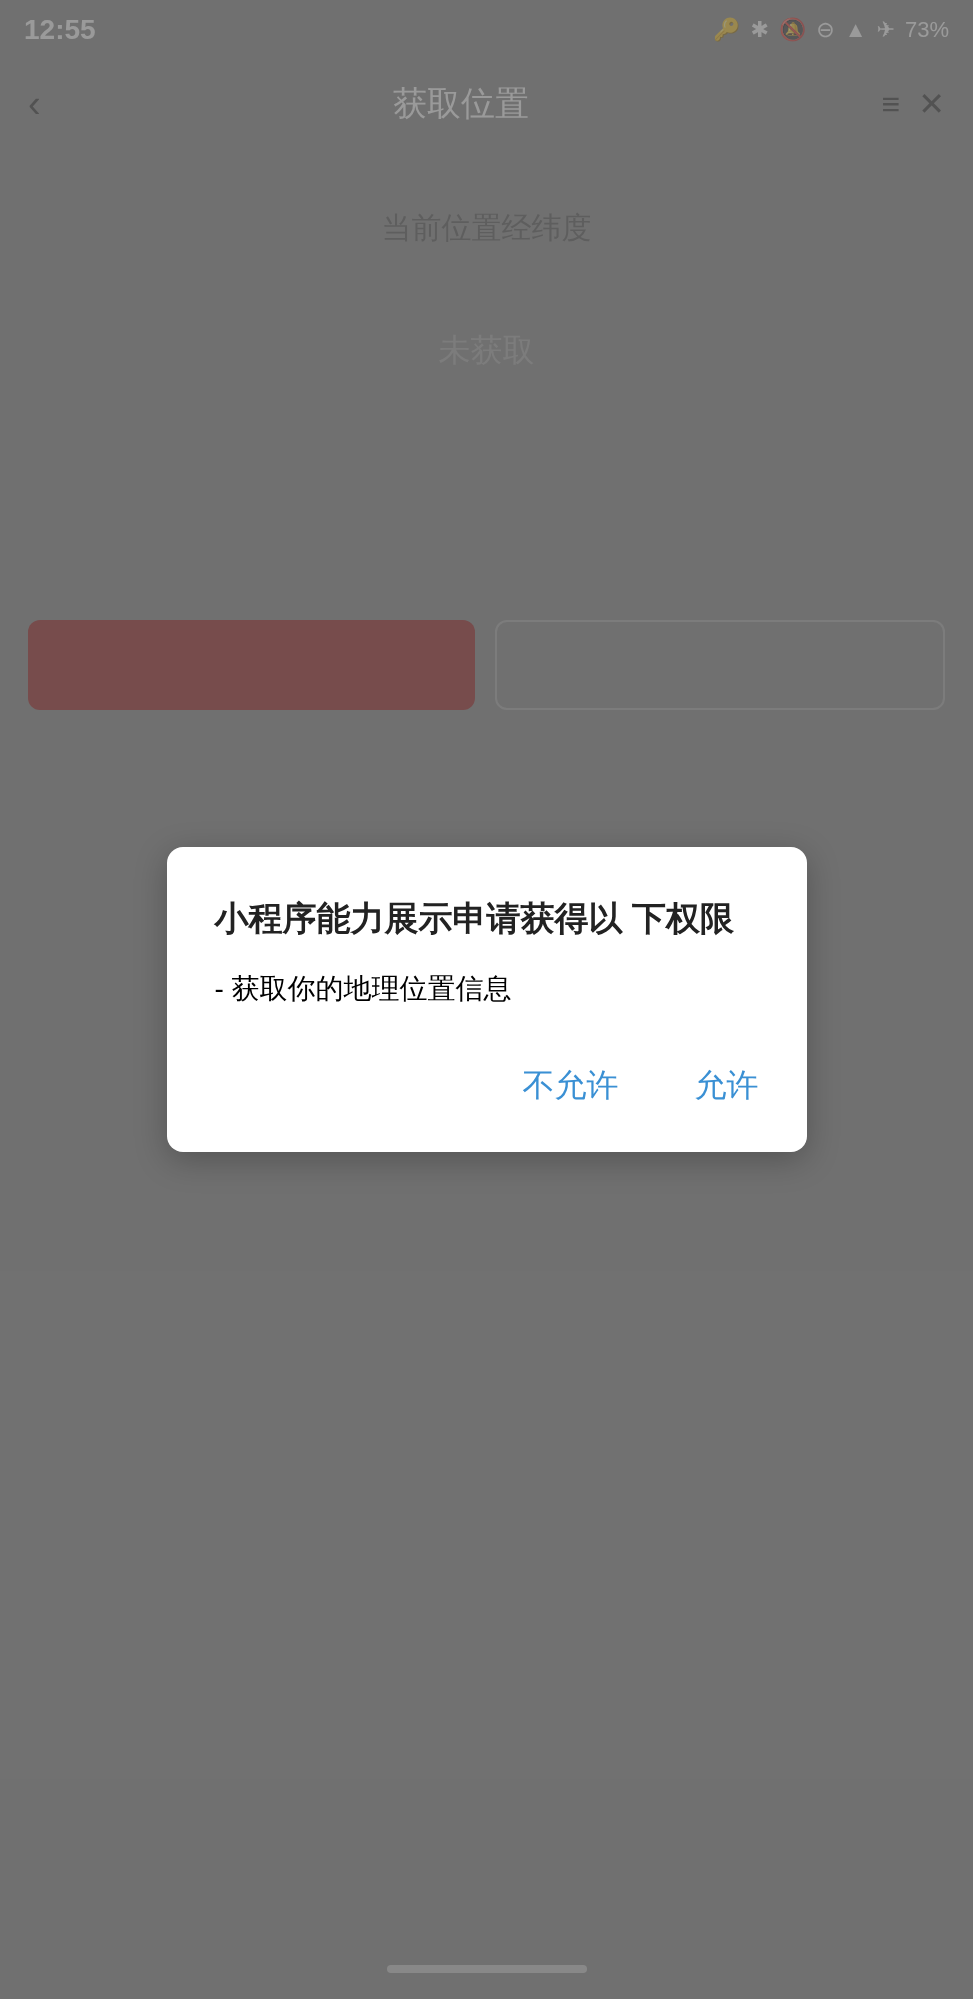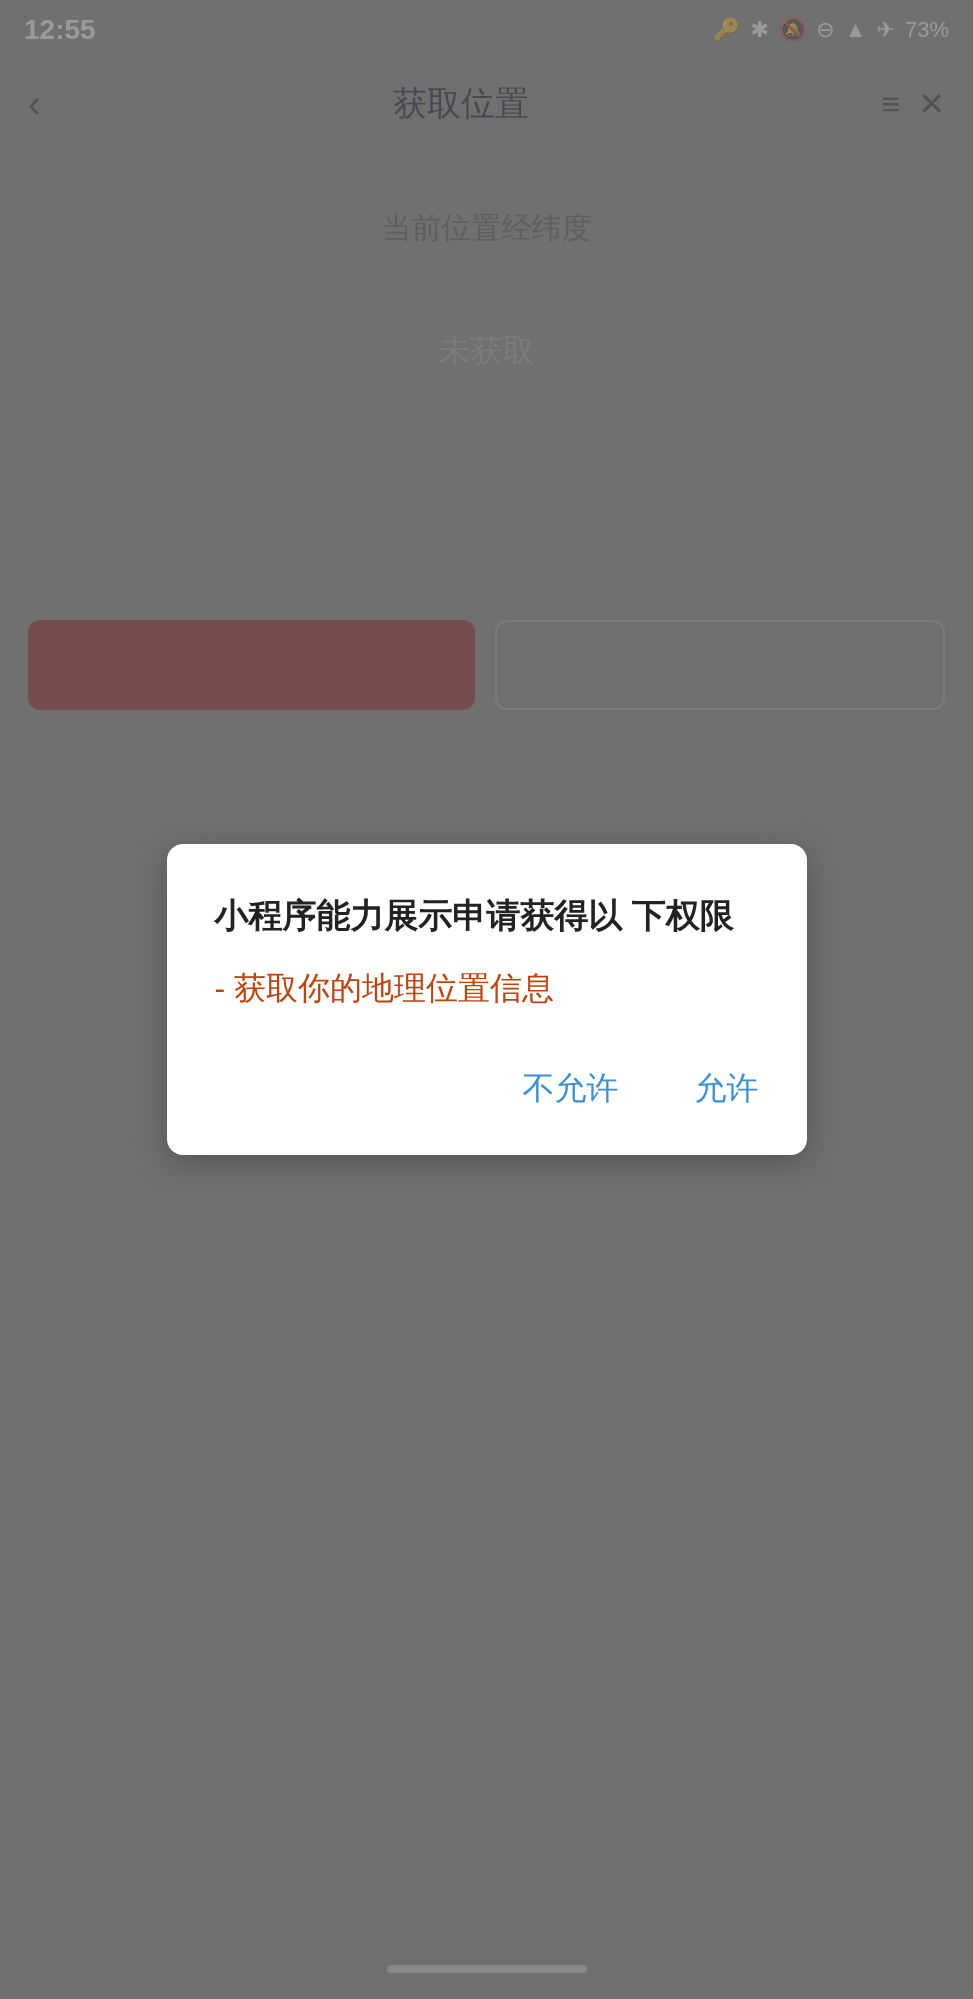--- a/index.html
+++ b/index.html
@@ -45,21 +45,21 @@
       align-items: center;
       justify-content: space-between;
       padding: 0 28px;
     }
     .header-back {
       color: #333;
       font-size: 38px;
       cursor: pointer;
     }
     .header-title {
-      color: #0f172a;
+      color: #ffffff;
       font-size: 34px;
       font-weight: 500;
     }
     .header-icons {
       display: flex;
       gap: 18px;
       align-items: center;
     }
     .header-icon {
       color: #333;
@@ -130,22 +130,22 @@
       box-shadow: 0 8px 32px rgba(0,0,0,0.25);
     }
     .dialog-title {
       font-size: 34px;
       font-weight: 600;
       color: #222;
       line-height: 1.4;
       margin-bottom: 28px;
     }
     .dialog-body {
-      font-size: 32px;
-      color: #c2410c;
+      font-size: 28px;
+      color: #000000;
       margin-bottom: 48px;
     }
     .dialog-actions {
       display: flex;
       justify-content: flex-end;
       gap: 76px;
     }
     .dialog-btn {
       font-size: 32px;
       color: #3a90d4;

